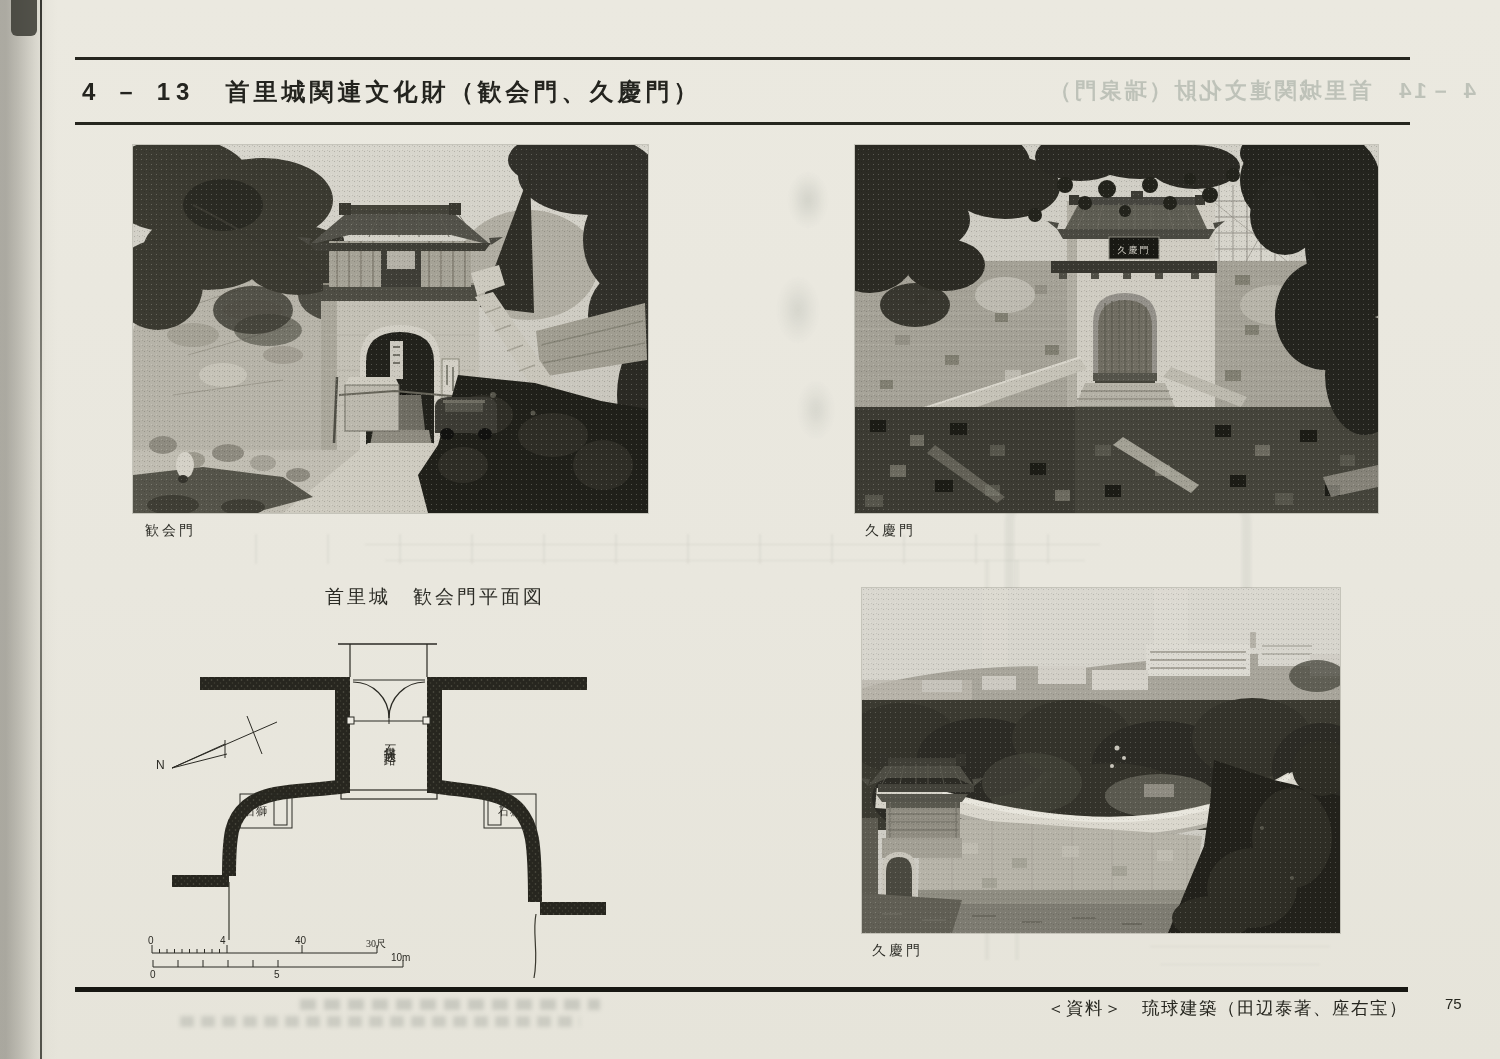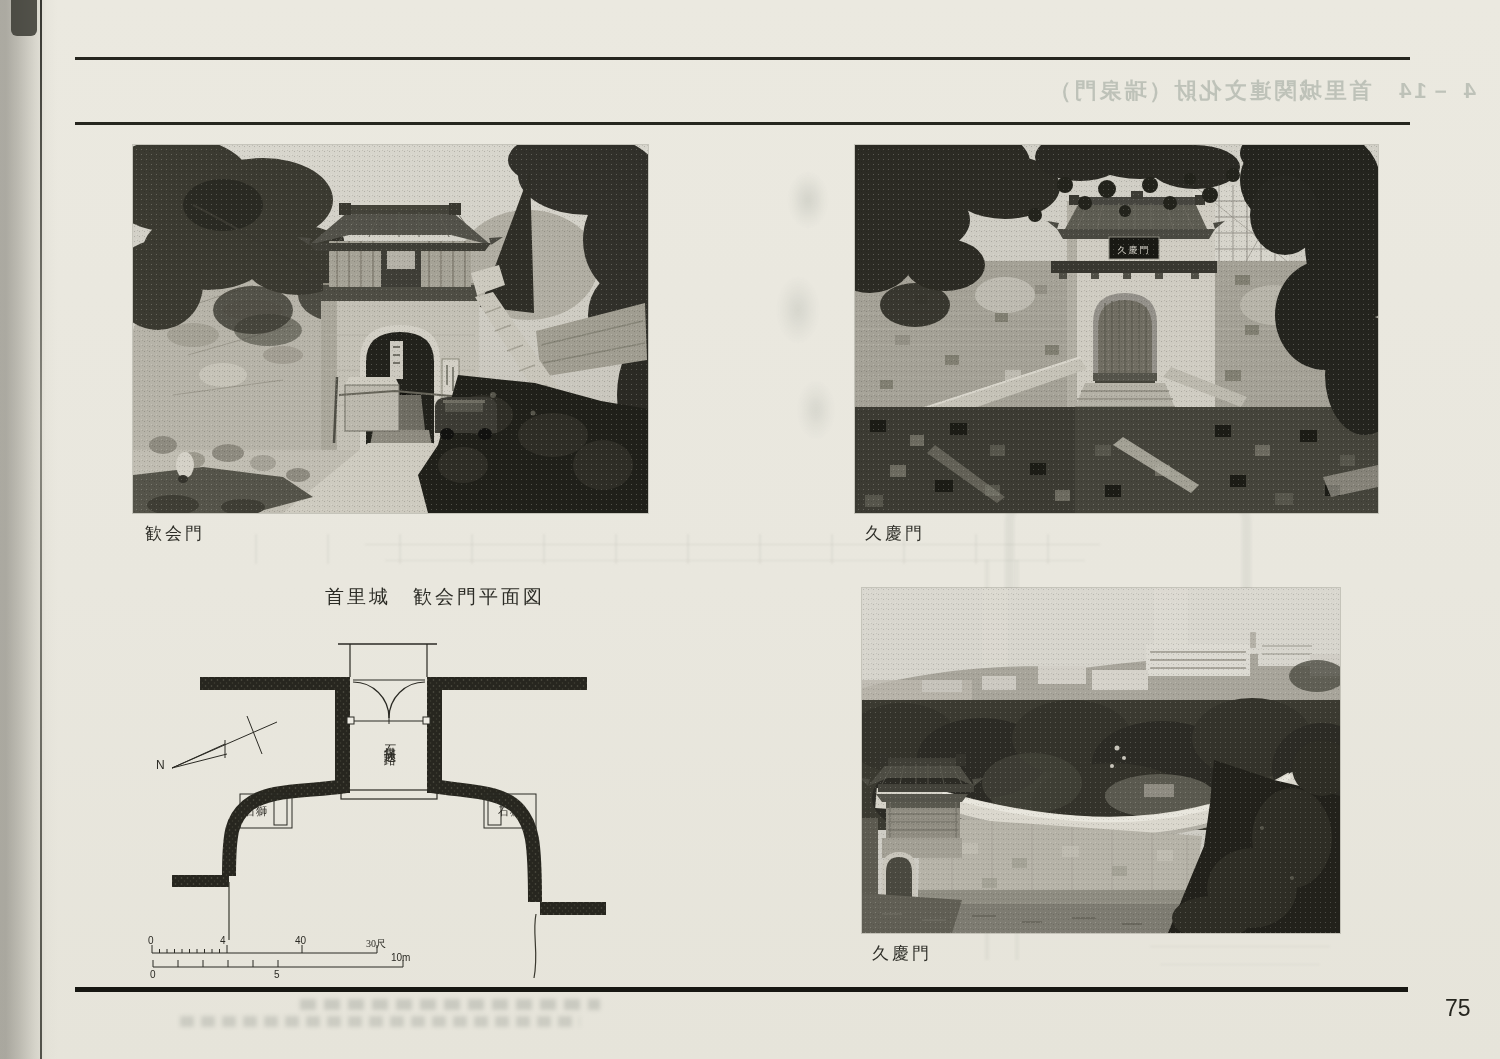--- a/index.html
+++ b/index.html
@@ -16,21 +16,21 @@
   .rule{background:#26261f;height:3px;}
   .rule-t1{left:75px;top:57px;width:1335px;}
   .rule-t2{left:75px;top:122px;width:1335px;}
   .rule-b{left:75px;top:987px;width:1333px;height:5px;background:#171712;}
   
   .header{left:82px;top:76px;font-size:24px;font-weight:600;letter-spacing:4px;color:#24241f;white-space:nowrap;}
   .header .sec{margin-right:30px;letter-spacing:6px;}
   .bleed-title{left:1058px;top:76px;width:418px;text-align:center;font-size:22px;font-weight:600;
     letter-spacing:3px;color:rgba(128,140,130,0.42);transform:scaleX(-1);filter:blur(0.7px);white-space:nowrap;}
   
-  .caption{font-size:17px;letter-spacing:3px;color:#2e2e28;}
+  .caption{font-size:14px;letter-spacing:3px;color:#2e2e28;}
   .cap1{left:145px;top:522px;} .cap2{left:865px;top:522px;} .cap4{left:872px;top:942px;}
   .plan-title{left:325px;top:584px;font-size:19px;letter-spacing:3px;color:#2c2c26;text-align:right;}
   
   figure{margin:0;padding:0;position:absolute;box-shadow:0 0 0 1px rgba(90,90,80,0.25);}
   .ph1{left:133px;top:145px;width:515px;height:368px;}
   .ph2{left:855px;top:145px;width:523px;height:368px;}
   .ph4{left:862px;top:588px;width:478px;height:345px;}
   figure svg{display:block;}
   
   .plan{left:150px;top:618px;width:480px;height:367px;}
@@ -38,21 +38,21 @@
   .plan .lbl{position:absolute;color:#2b2a24;}
   .lbl-passage{left:231px;top:116px;font-size:12.5px;writing-mode:vertical-rl;text-orientation:upright;letter-spacing:3px;}
   .lbl-lion-l{left:94px;top:186px;font-size:11px;letter-spacing:1px;}
   .lbl-lion-r{left:348px;top:186px;font-size:11px;letter-spacing:1px;}
   .lbl-n{left:6px;top:140px;font-size:12px;}
   .scl{position:absolute;font-size:10px;color:#2b2a24;}
   .s0{left:-2px;top:317px;} .s10{left:70px;top:317px;} .s20{left:145px;top:317px;} .s30{left:216px;top:319px;font-family:Liberation Serif, serif;}
   .m0{left:0px;top:351px;} .m5{left:124px;top:351px;} .m10{left:241px;top:334px;}
   
   .footer-src{left:1000px;top:996px;width:408px;text-align:right;font-size:17.5px;letter-spacing:1.5px;color:#26261f;}
-  .footer-pg{left:1445px;top:995px;font-size:23px;color:#26261f;}
+  .footer-pg{left:1445px;top:995px;font-size:15px;color:#26261f;}
   
   .smudge{filter:blur(2px);opacity:.5;}
   .smudge-a{left:300px;top:999px;width:300px;height:11px;
     background:repeating-linear-gradient(90deg,rgba(115,122,114,0.5) 0 16px,rgba(0,0,0,0) 16px 24px);}
   .smudge-b{left:180px;top:1016px;width:400px;height:11px;
     background:repeating-linear-gradient(90deg,rgba(115,122,114,0.45) 0 14px,rgba(0,0,0,0) 14px 21px);}
   .ghost-ruler{left:255px;top:534px;width:845px;height:30px;opacity:.55;filter:blur(0.8px);
     background:linear-gradient(rgba(150,152,142,0.35),rgba(150,152,142,0.35)) 110px 10px/740px 1px no-repeat,
                linear-gradient(rgba(150,152,142,0.30),rgba(150,152,142,0.30)) 130px 26px/700px 1px no-repeat,
                repeating-linear-gradient(90deg,rgba(150,152,142,0.25) 0 2px,rgba(0,0,0,0) 2px 72px);}
@@ -71,20 +71,23 @@
 
 <div class="page">
 
   <div class="abs spine"></div>
   <div class="abs spine-line"></div>
   <div class="abs spine-cap"></div>
 
   <div class="abs rule rule-t1"></div>
   <div class="abs rule rule-t2"></div>
 
+  <div class="abs header">
+    <span class="sec">4 － 13</span><span>首里城関連文化財（歓会門、久慶門）</span>
+  </div>
 
   <div class="abs bleed-title">4 －14　首里城関連文化財（瑞泉門）</div>
   <div class="abs ghost-strip"></div>
   <div class="abs ghost-ruler"></div>
   <div class="abs ghost-box"></div>
   <div class="abs ghost-lines"></div>
   <div class="abs ghost-foot"></div>
 
   <figure class="ph1">
     <svg viewBox="0 0 515 368" width="515" height="368">
@@ -540,17 +543,18 @@
         <ellipse cx="455" cy="88" rx="28" ry="16" fill="#4e4d43" opacity=".8"></ellipse>
         <circle cx="400" cy="240" r="2" fill="#55544a"></circle>
           <circle cx="430" cy="290" r="2" fill="#55544a"></circle>
       </g>
       <rect width="478" height="345" fill="url(#gr3)" opacity=".85"></rect>
     </svg>
   </figure>
   <div class="abs caption cap4">久慶門</div>
 
   <div class="abs rule rule-b"></div>
+  <div class="abs footer-src">＜資料＞　琉球建築（田辺泰著、座右宝）</div>
   <div class="abs footer-pg">75</div>
   <div class="abs smudge smudge-a"></div>
   <div class="abs smudge smudge-b"></div>
 
 </div>
 
 </body></html>

